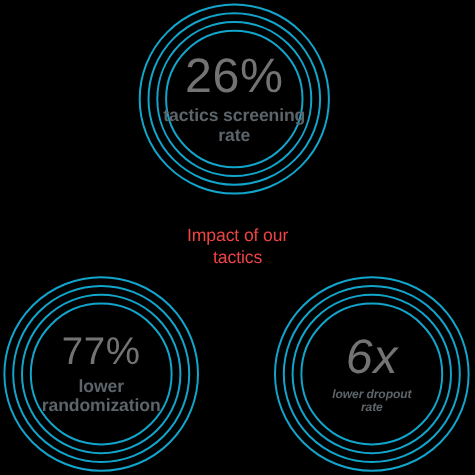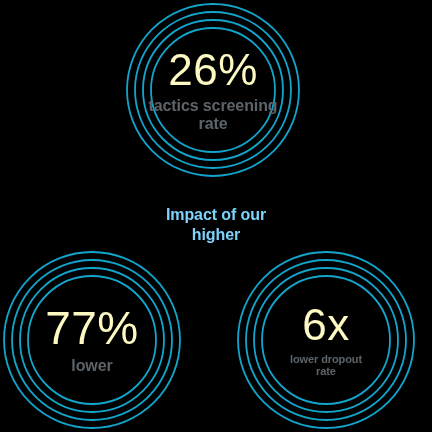--- a/index.html
+++ b/index.html
@@ -43,59 +43,59 @@
     align-items: center;
     justify-content: center;
     text-align: center;
     box-sizing: border-box;
   }
 
   .node .stat-value {
     display: block;
     font-family: "Liberation Sans", sans-serif;
     font-weight: 300;
-    color: #fef9c3;
+    color: #737373;
     letter-spacing: 0.5px;
     line-height: 1;
   }
 
   .node .stat-label {
     display: block;
     font-family: "Liberation Sans", sans-serif;
     font-weight: 700;
     color: #5c646a;
     line-height: 1.12;
     letter-spacing: -0.1px;
   }
 
   
   #node-screening        { left: 125px; top:   2px; width: 176px; height: 176px; }
   #node-screening .stat-value { font-size: 44px; margin-bottom: 5px; }
   #node-screening .stat-label { font-size: 16px; width: 150px; }
 
   #node-randomization    { left:   2px; top: 250px; width: 180px; height: 180px; }
-  #node-randomization .stat-value { font-size: 46px; margin-bottom: 6px; }
+  #node-randomization .stat-value { font-size: 35px; margin-bottom: 6px; }
   #node-randomization .stat-label { font-size: 16px; width: 160px; }
 
-  #node-dropout          { left: 236px; top: 250px; width: 180px; height: 180px; }
+  #node-dropout          { left: 248px; top: 250px; width: 180px; height: 180px; font-style: italic; }
   #node-dropout .stat-value { font-size: 44px; margin-bottom: 6px; }
   #node-dropout .stat-label { font-size: 11px; width: 152px; }
 
   
   #center-caption {
     position: absolute;
     left: 126px;
     top: 205px;
     width: 180px;
     text-align: center;
     font-family: "Liberation Sans", sans-serif;
-    font-weight: 700;
+    font-weight: 400;
     font-size: 16px;
     line-height: 1.25;
-    color: #7dd3fc;
+    color: #ef4444;
     letter-spacing: -0.1px;
   }
 </style>
 </head>
 <body>
 
 <div id="infographic">
 
   <div class="node" id="node-screening">
     <svg class="rings" width="176" height="176" viewBox="0 0 176 176">
@@ -119,20 +119,21 @@
       <circle cx="90" cy="90" r="88" fill="none" stroke="#12a5cc" stroke-width="1.8"></circle>
       <circle cx="90" cy="90" r="80" fill="none" stroke="#12a5cc" stroke-width="1.8"></circle>
       <circle cx="90" cy="90" r="72" fill="none" stroke="#12a5cc" stroke-width="1.8"></circle>
       <circle cx="90" cy="90" r="64" fill="none" stroke="#12a5cc" stroke-width="1.8"></circle>
     </svg>
     <div class="content">
       <span class="stat-value">77%</span>
       <span class="stat-label">
         <span>lower</span>
         <br>
+        <span>randomization</span>
       </span>
     </div>
   </div>
 
   <div class="node" id="node-dropout">
     <svg class="rings" width="180" height="180" viewBox="0 0 180 180">
       <circle cx="90" cy="90" r="88" fill="none" stroke="#12a5cc" stroke-width="1.8"></circle>
       <circle cx="90" cy="90" r="80" fill="none" stroke="#12a5cc" stroke-width="1.8"></circle>
       <circle cx="90" cy="90" r="72" fill="none" stroke="#12a5cc" stroke-width="1.8"></circle>
       <circle cx="90" cy="90" r="64" fill="none" stroke="#12a5cc" stroke-width="1.8"></circle>
@@ -143,16 +144,16 @@
         <span>lower dropout</span>
         <br>
         <span>rate</span>
       </span>
     </div>
   </div>
 
   <div id="center-caption">
     <span>Impact of our</span>
     <br>
-    <span>higher</span>
+    <span>tactics</span>
   </div>
 
 </div>
 
 </body></html>

